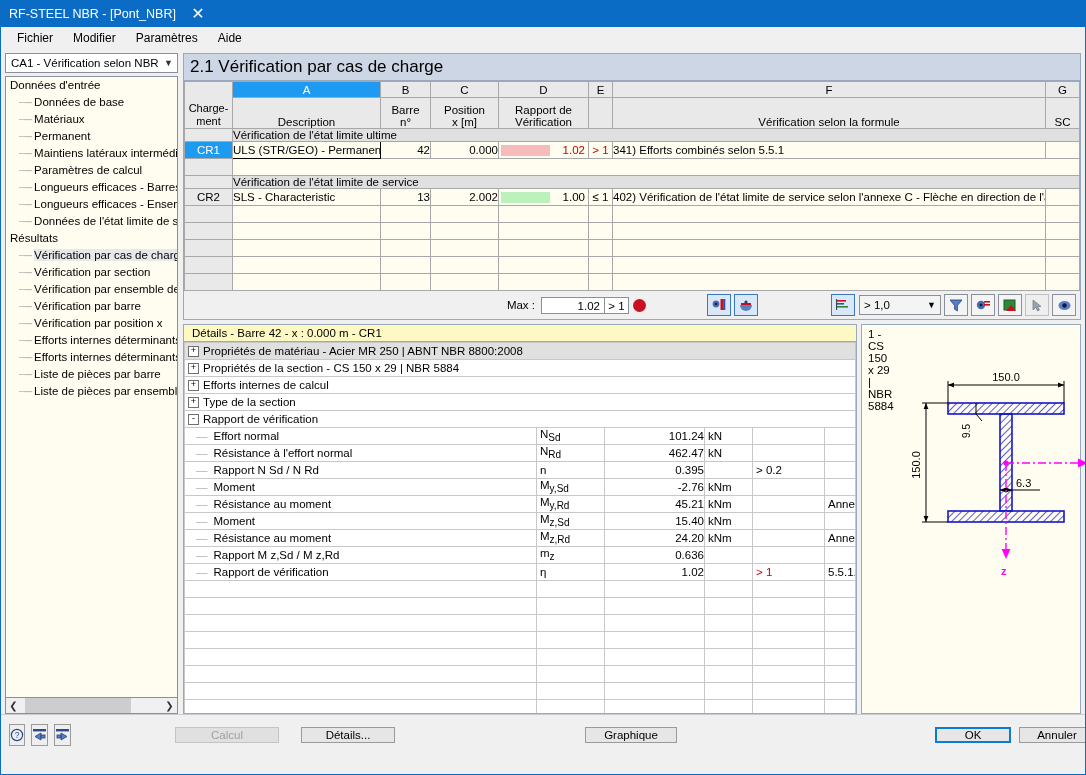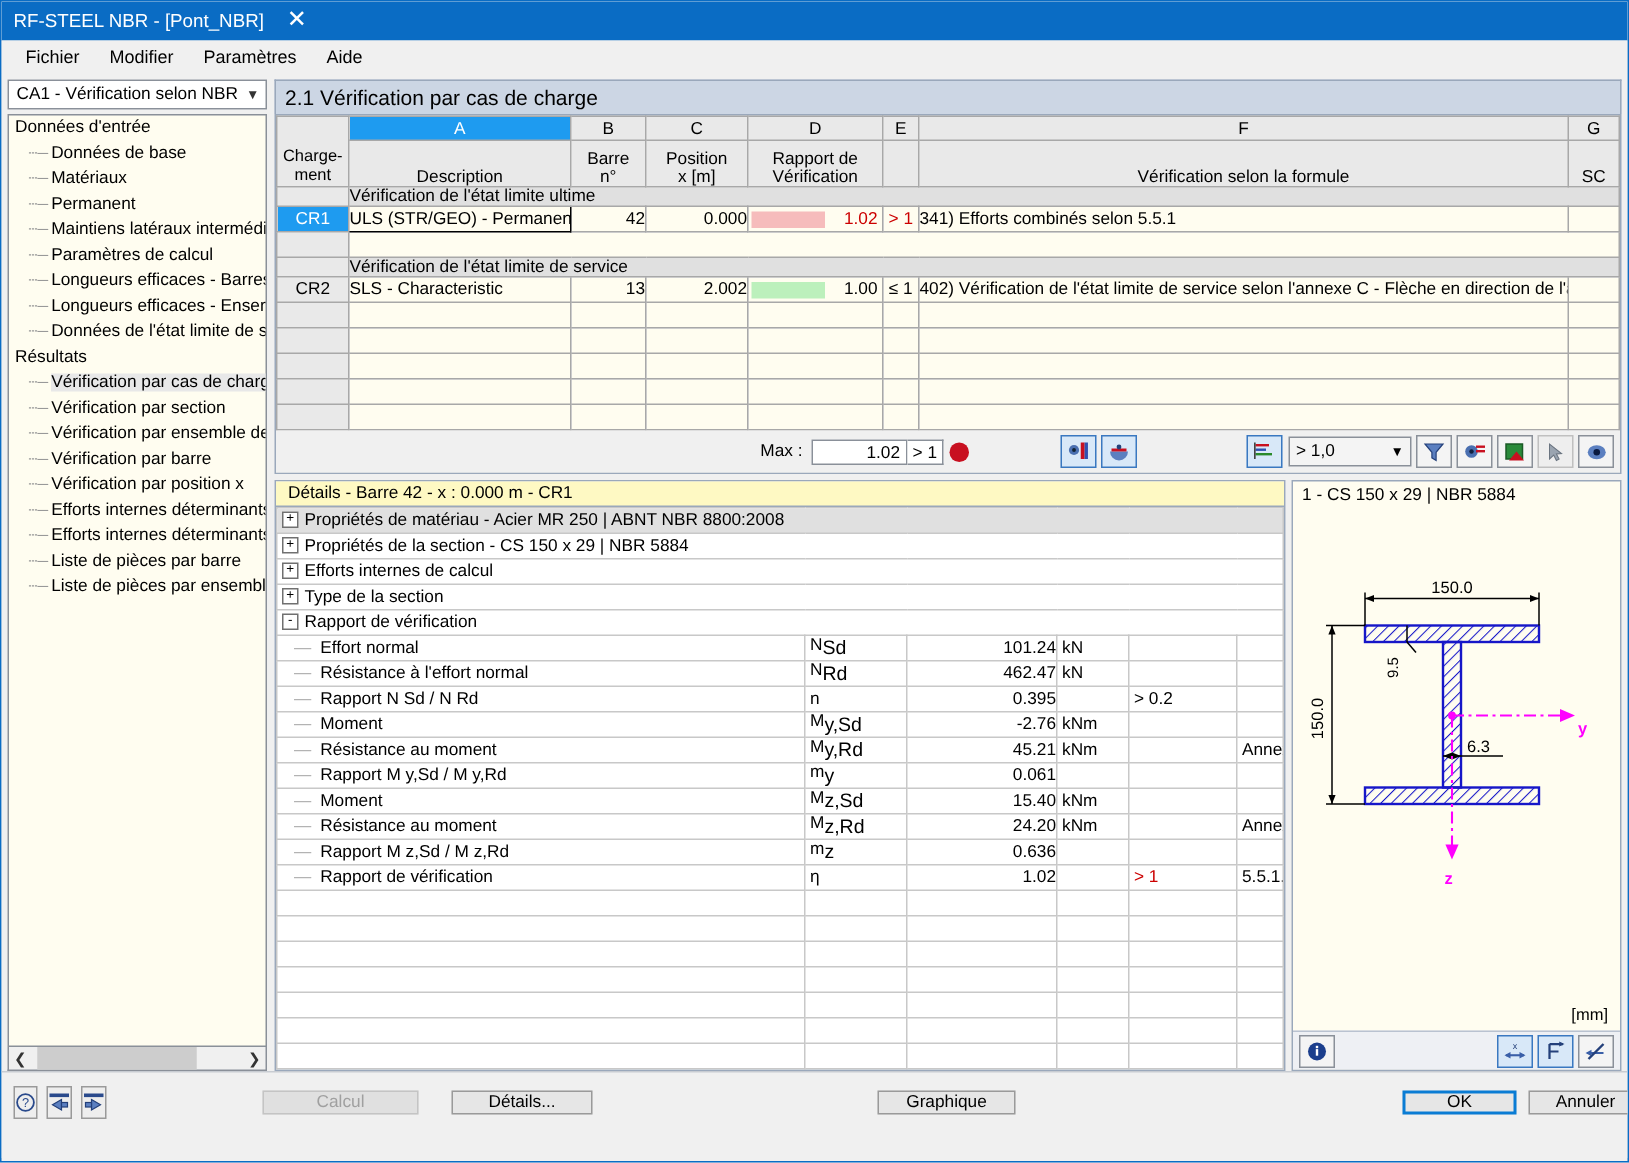--- a/index.html
+++ b/index.html
@@ -44,21 +44,21 @@
     display:flex;align-items:center;justify-content:space-between;box-sizing:border-box;
   }
   .hscroll .ar{width:15px;text-align:center;font-size:10px;color:#333;}
   .hscroll .thumb{height:13px;background:#cdcdcd;border:1px solid #cdcdcd;flex:0 0 104px;margin-left:4px;}
   .hscroll .track{flex:1;}
 
   
   .maincol{flex:1;padding:4px 4px 0 2px;box-sizing:border-box;display:flex;flex-direction:column;}
   .panel-hdr{
     background:#ccd6e4;border:1px solid #9aa8bb;border-bottom:none;
-    padding:3px 6px;font-size:14px;box-sizing:border-box;
+    padding:3px 6px;font-size:17px;box-sizing:border-box;
   }
   .resultsbox{border:1px solid #9aa8bb;background:#f0f0f0;box-sizing:border-box;}
 
   table.grid{border-collapse:collapse;table-layout:fixed;width:100%;font-size:11.5px;}
   table.grid td,table.grid th{border:1px solid #a8a8a8;padding:0;overflow:hidden;white-space:nowrap;}
 
   .colhdr{background:#e9e9e9;text-align:center;height:15px;font-weight:normal;font-size:11.5px;}
   .colhdr.active{background:#1e9bf0;color:#fff;}
   .subhdr{background:#e9e9e9;text-align:center;vertical-align:bottom;height:30px;padding-bottom:1px;font-weight:normal;}
   .rowhdr{background:#e9e9e9;text-align:center;}
@@ -89,24 +89,24 @@
   .detailsplit{display:flex;flex:1;margin-top:4px;gap:4px;min-height:0;}
   .detailbox{flex:1;border:1px solid #9aa8bb;background:#fff;display:flex;flex-direction:column;min-width:0;box-sizing:border-box;}
   .detail-hdr{background:#fef9c3;padding:2px 8px;font-size:11.5px;border-bottom:1px solid #9aa8bb;}
   table.dtl{border-collapse:collapse;table-layout:fixed;width:100%;font-size:11.5px;}
   table.dtl td{border:1px solid #c8c8c8;height:16px;padding:0 0 0 3px;white-space:nowrap;overflow:hidden;}
   .dtl .grp{background:#e0e0e0;}
   .dtl .grp2{background:#fff;}
   .exp{display:inline-block;width:9px;height:9px;border:1px solid #707070;line-height:7px;text-align:center;font-size:9px;margin-right:4px;background:#fff;vertical-align:middle;}
   .dash{color:#b0b0b0;padding:0 6px 0 8px;}
   .v-right{text-align:right;padding-right:4px;}
-  sub{font-size:13px;}
+  sub{font-size:10px;}
 
   
-  .secbox{width:220px;border:1px solid #9aa8bb;background:#fffdf0;display:flex;flex-direction:column;box-sizing:border-box;}
+  .secbox{width:220px;border:1px solid #9aa8bb;background:#fffdf0;display:flex;flex-direction:row;box-sizing:border-box;}
   .sec-title{padding:3px 6px;font-size:11.5px;}
   .sec-canvas{flex:1;position:relative;}
   .sec-unit{position:absolute;right:8px;bottom:4px;font-size:11px;}
   .sec-toolbar{height:26px;background:#eef0f4;border-top:1px solid #b9c2d0;display:flex;align-items:center;padding:0 4px;box-sizing:border-box;}
 
   
   .bottombar{height:40px;background:#f0f0f0;border-top:1px solid #c8ccd2;display:flex;align-items:center;padding:0 8px;box-sizing:border-box;}
   .btn{height:16px;min-width:84px;border:1px solid #9a9a9a;background:#e6e6e6;font-size:11.5px;display:inline-flex;align-items:center;justify-content:center;box-sizing:border-box;}
   .btn.dis{color:#a0a0a0;background:#e0e0e0;border-color:#c4c4c4;}
   .btn.def{border:2px solid #0a7cd4;background:#e6e6e6;}
@@ -428,28 +428,20 @@
                   <td></td>
                   <td></td>
                 </tr>
                 <tr>
                   <td><span class="dash">—</span>Résistance au moment</td>
                   <td>M<sub>y,Rd</sub></td>
                   <td class="v-right">45.21</td>
                   <td>kNm</td>
                   <td></td>
                   <td>Annexe G</td>
-                </tr>
-                <tr>
-                  <td><span class="dash">—</span>Rapport M y,Sd / M y,Rd</td>
-                  <td>m<sub>y</sub></td>
-                  <td class="v-right">0.061</td>
-                  <td></td>
-                  <td></td>
-                  <td></td>
                 </tr>
                 <tr>
                   <td><span class="dash">—</span>Moment</td>
                   <td>M<sub>z,Sd</sub></td>
                   <td class="v-right">15.40</td>
                   <td>kNm</td>
                   <td></td>
                   <td></td>
                 </tr>
                 <tr>

